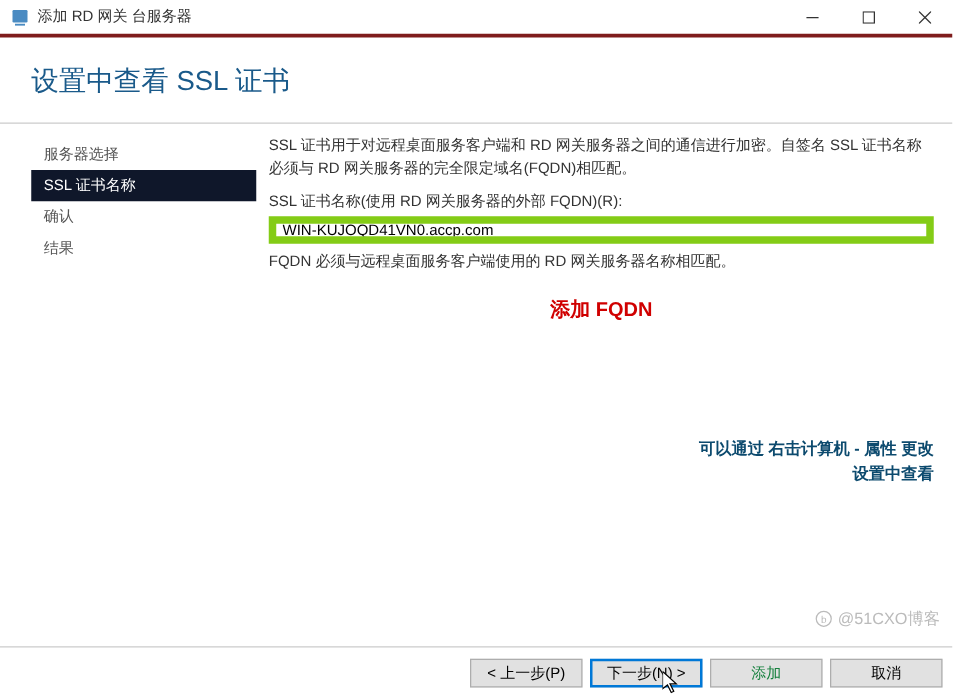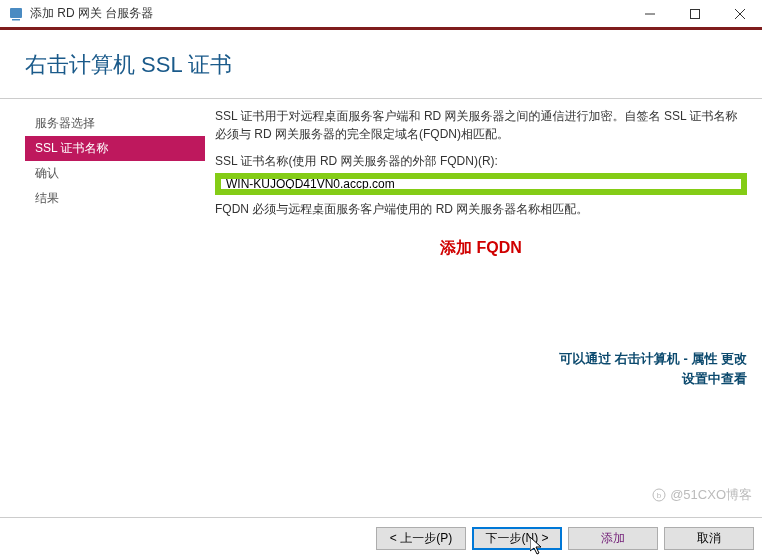--- a/index.html
+++ b/index.html
@@ -70,21 +70,21 @@
       padding-left: 25px;
       padding-top: 4px;
     }
     .sidebar-item {
       font-size: 12px;
       color: #555;
       padding: 4px 8px 4px 10px;
       cursor: pointer;
     }
     .sidebar-item.active {
-      background: #be185d;
+      background: #0f172a;
       color: #fff;
     }
 
     .main {
       flex: 1;
       padding-right: 15px;
       padding-left: 10px;
       font-size: 12px;
       color: #333;
     }
@@ -141,21 +141,21 @@
     .btn {
       min-width: 90px;
       height: 23px;
       font-size: 12px;
       border: 1px solid #adadad;
       background: #e1e1e1;
       cursor: pointer;
       padding: 0 10px;
     }
     .btn[disabled] {
-      color: #701a75;
+      color: #15803d;
       cursor: default;
       font-family: Liberation Serif, serif;
     }
     .btn.default {
       border: 2px solid #0078d7;
     }
 
     .watermark {
       position: absolute;
       right: 10px;
@@ -201,21 +201,21 @@
     <div class="win-btn close">
       <svg width="10" height="10" viewBox="0 0 10 10">
           <line x1="0" y1="0" x2="10" y2="10" stroke="#333" stroke-width="1"></line>
           <line x1="10" y1="0" x2="0" y2="10" stroke="#333" stroke-width="1"></line>
         </svg>
     </div>
   </div>
 </div>
 
 <div class="page-header">
-  <h1 class="page-title">右击计算机 SSL 证书</h1>
+  <h1 class="page-title">设置中查看 SSL 证书</h1>
 </div>
 
 <div class="content">
   <div class="sidebar">
     <div class="sidebar-item">服务器选择</div>
     <div class="sidebar-item active">SSL 证书名称</div>
     <div class="sidebar-item">确认</div>
     <div class="sidebar-item">结果</div>
   </div>
 

